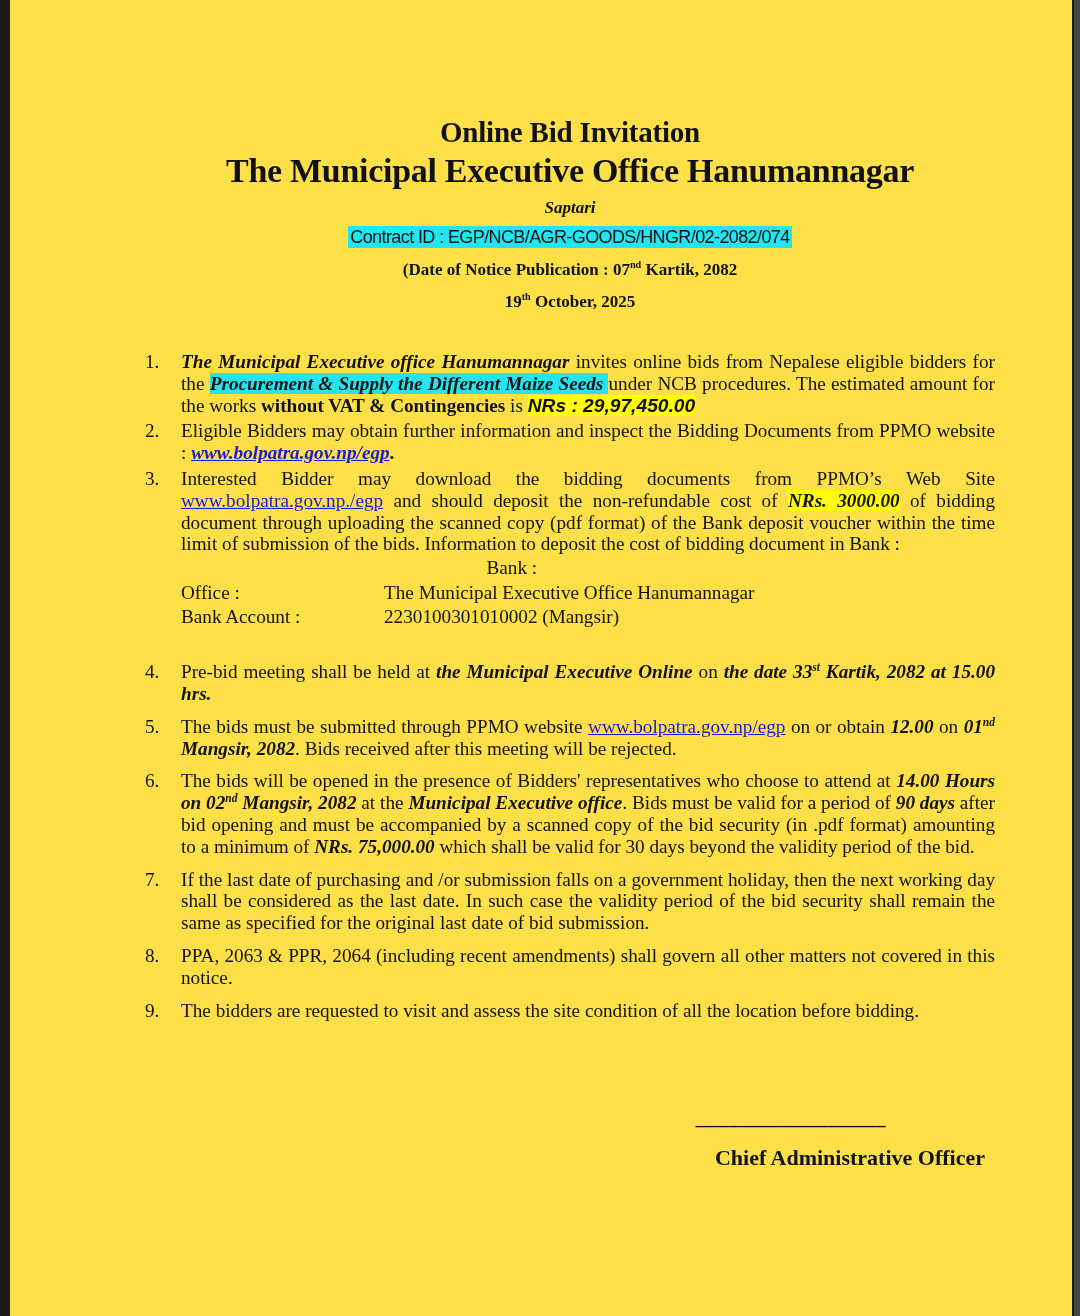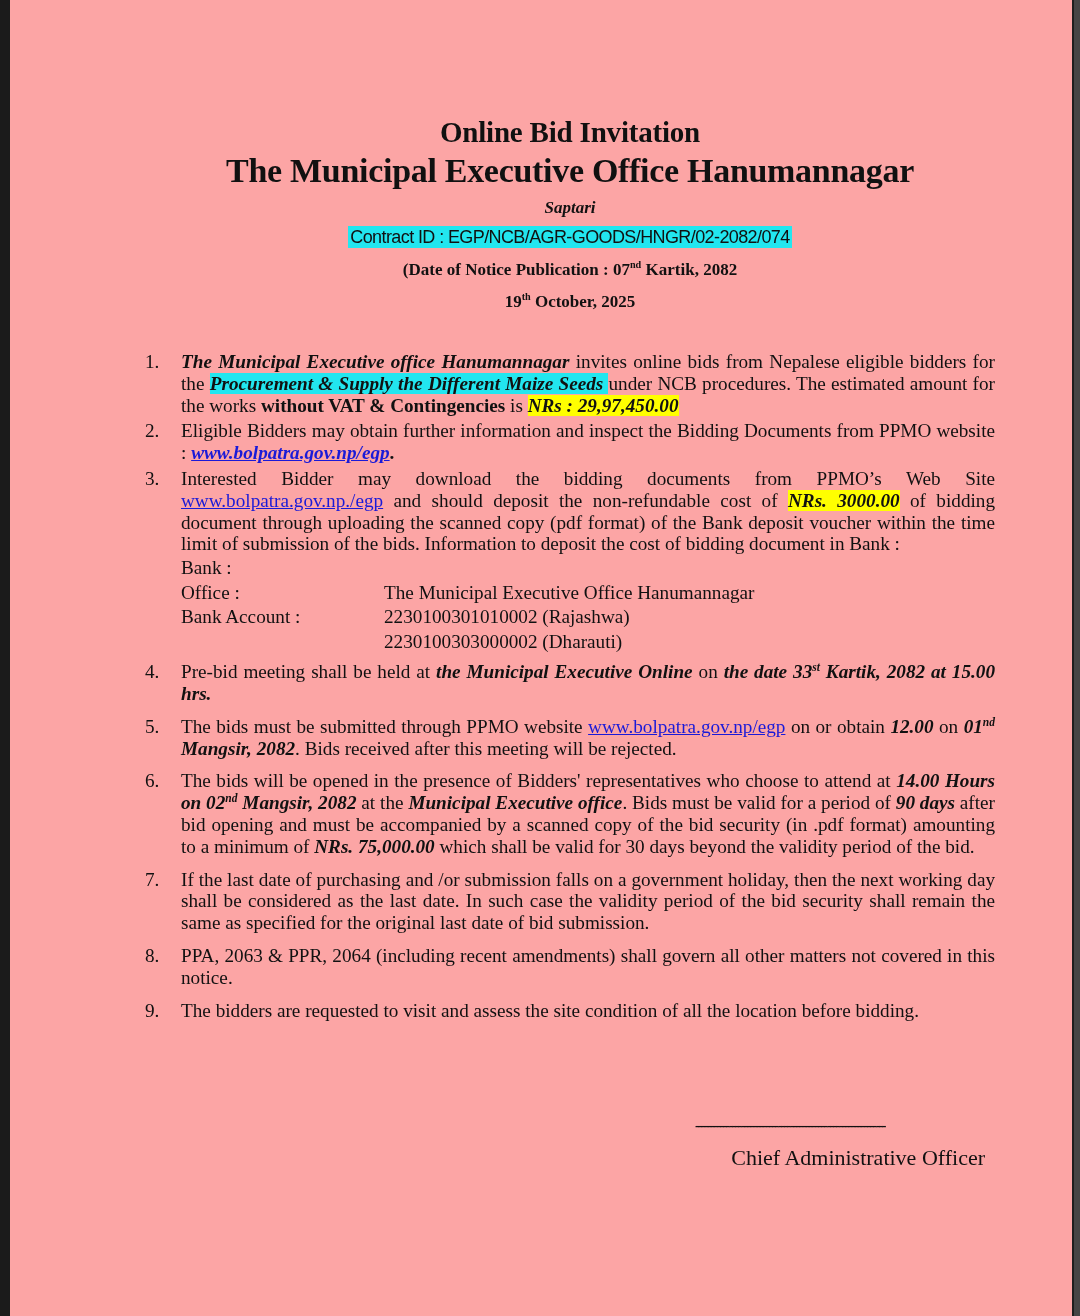--- a/index.html
+++ b/index.html
@@ -7,21 +7,21 @@
     width: 1080px; height: 1316px; overflow: hidden;
     background: #444444;
     font-family: "Liberation Serif", "DejaVu Serif", serif;
     color: #111;
     position: relative;
   }
   .edge-left { position: absolute; left: 0; top: 0; width: 10px; height: 1316px; background: #1b1b1b; }
   .edge-right { position: absolute; left: 1072px; top: 0; width: 8px; height: 1316px; background: #454545; border-left: 2px solid #1e1e1e; box-sizing: border-box; }
   .page {
     position: absolute; left: 10px; top: 0; width: 1062px; height: 1316px;
-    background: #fca5a5;
+    background: #fde047;
   }
   .header { position: absolute; left: 0; width: 1120px; text-align: center; }
   .title1 { top: 116px; font-size: 29px; font-weight: bold; letter-spacing: -0.2px; }
   .title2 { top: 152px; font-size: 34px; font-weight: bold; letter-spacing: -0.3px; }
   .district { top: 198px; font-size: 17px; font-weight: bold; font-style: italic; }
   .contract { top: 227px; font-size: 18px; font-family: "Liberation Sans", sans-serif; letter-spacing: -0.6px; }
   .contract span { background: #22e6ef; padding: 1px 2px; }
   .pubdate { top: 260px; font-size: 17px; font-weight: bold; }
   .engdate { top: 292px; font-size: 17px; font-weight: bold; }
   sup { font-size: 0.6em; line-height: 0; vertical-align: super; }
@@ -29,29 +29,29 @@
   .list { position: absolute; left: 123px; top: 351px; width: 862px; font-size: 19.2px; line-height: 21.8px; }
   .item { position: relative; padding-left: 48px; }
   .num { position: absolute; left: 12px; top: 0; }
   .txt { text-align: justify; }
   .bi { font-weight: bold; font-style: italic; }
   .b { font-weight: bold; }
   .hl-cyan { background: #22e6ef; }
   .hl-yellow { background: #ffff00; }
   .link { color: #1a1ad8; text-decoration: underline; }
   .link-bold { color: #1a1ad8; text-decoration: underline; font-weight: bold; font-style: italic; }
-  .amt { font-family: Liberation Serif, serif; font-weight: bold; font-style: italic; }
+  .amt { font-family: Liberation Sans, sans-serif; font-weight: bold; font-style: italic; }
 
   .bank-table { margin-top: 2px; }
-  .bank-row { display: flex; height: 24.5px; }
+  .bank-row { display: flex; height: 24.5px; justify-content: center; }
   .bank-label { width: 203px; }
   .bank-value { flex: 1; }
 
   .sig-line { position: absolute; left: 685px; top: 1118px; width: 290px; font-size: 14px; letter-spacing: -1.6px; overflow: hidden; white-space: nowrap; font-weight: bold; }
-  .sig-title { position: absolute; left: 675px; top: 1145px; width: 300px; text-align: right; font-size: 22px; font-weight: normal; }
+  .sig-title { position: absolute; left: 675px; top: 1145px; width: 300px; text-align: right; font-size: 22px; font-weight: bold; }
 </style>
 </head>
 <body>
 
 <div class="edge-left"></div>
 
 <div class="page">
 
   <div class="header title1">Online Bid Invitation</div>
   <div class="header title2">The Municipal Executive Office Hanumannagar</div>
@@ -78,25 +78,24 @@
       <div class="bank-table">
         <div class="bank-row">
             <span class="bank-label">Bank :</span>
           </div>
         <div class="bank-row">
             <span class="bank-label">Office :</span>
             <span class="bank-value">The Municipal Executive Office Hanumannagar</span>
           </div>
         <div class="bank-row">
             <span class="bank-label">Bank Account :</span>
-            <span class="bank-value">2230100301010002 (Rajashwa)</span>
+            <span class="bank-value">2230100301010002 (Mangsir)</span>
           </div>
         <div class="bank-row">
             <span class="bank-label"></span>
-            <span class="bank-value">2230100303000002 (Dharauti)</span>
           </div>
       </div>
     </div>
 
     <div class="item" style="margin-bottom:11px;">
       <span class="num">4.</span>
       <div class="txt"><span>Pre-bid meeting shall be held at </span><span class="bi">the Municipal Executive Online</span><span> on </span><span class="bi"><span>the date 33</span><sup>st</sup><span> Kartik, 2082 at 15.00 hrs.</span></span></div>
     </div>
 
     <div class="item" style="margin-bottom:11px;">

